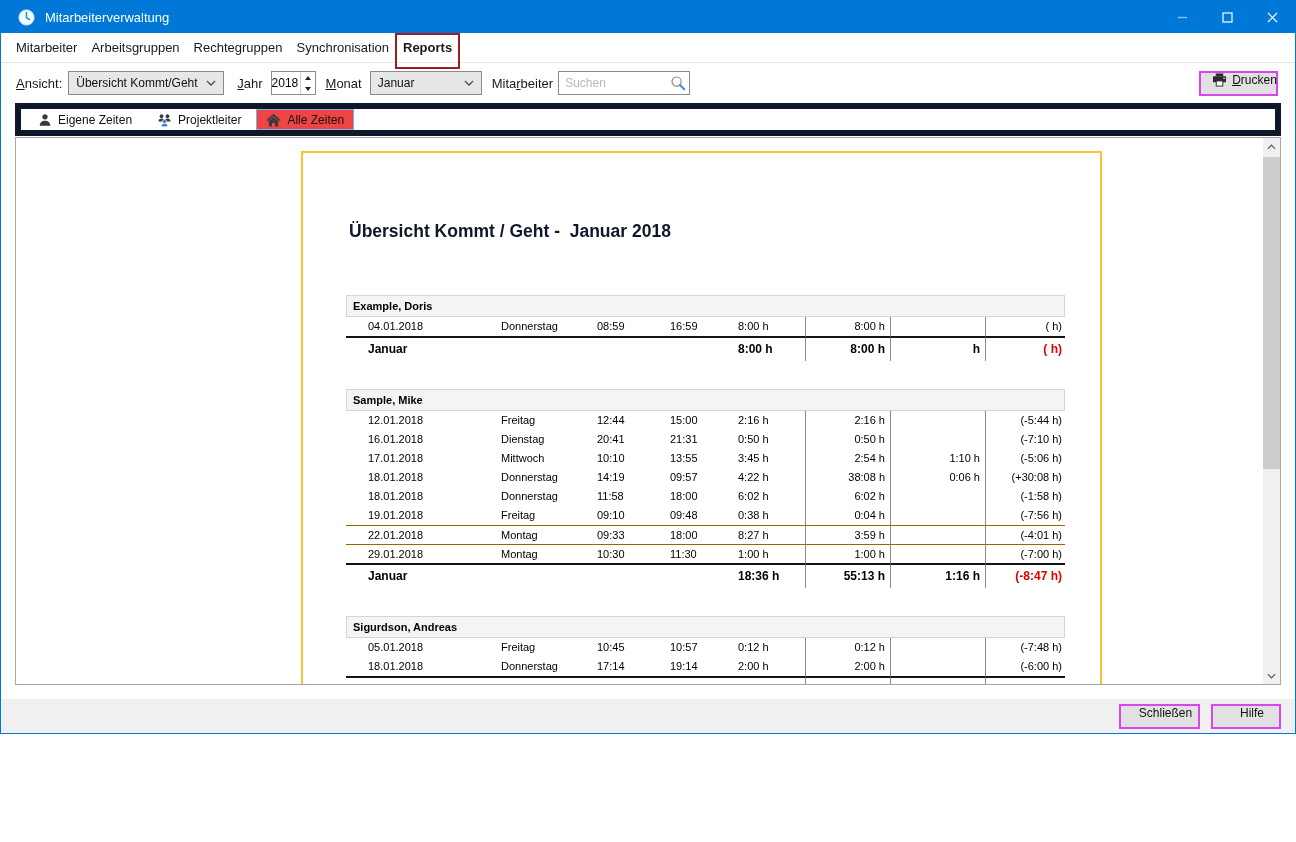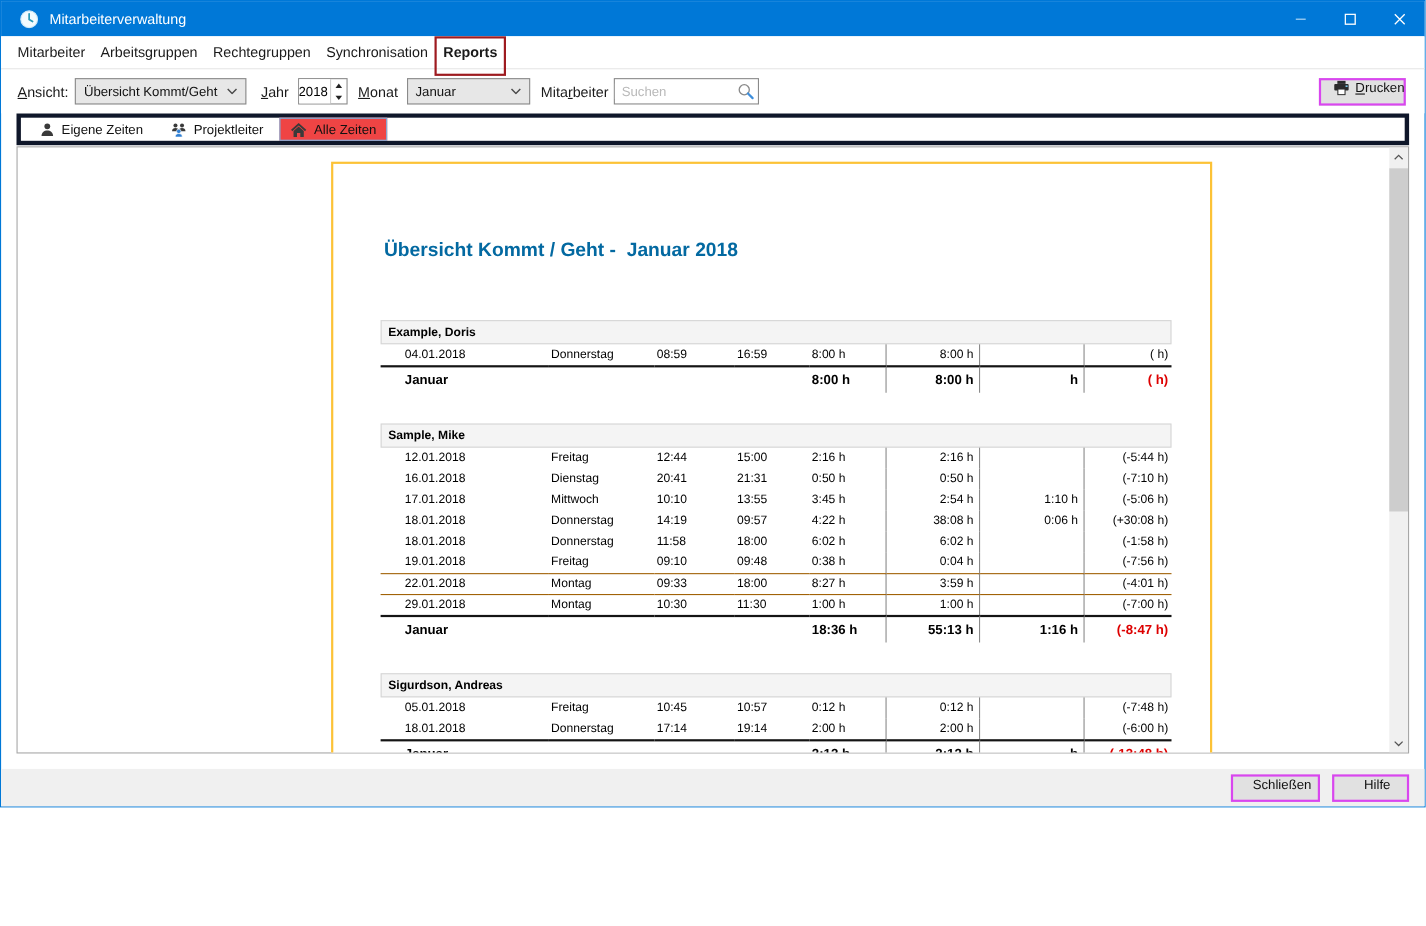--- a/index.html
+++ b/index.html
@@ -53,34 +53,34 @@
   .btn { height:25px; background:#e1e1e1; border:2px solid #d946ef; display:flex; align-items:flex-start;
          justify-content:center; font-size:12px; color:#111; gap:5px; cursor:default;padding-left:12px; }
   .print-btn { margin-left:auto; margin-right:17px; width:79px; }
 
   .annot-arrow { position:absolute; right:100px; top:80px; width:106px; height:15px; }
   .annot-arrow .shaft { position:absolute; left:0; top:6px; height:4px; width:92px; background:#9e1b20; }
   .annot-arrow .head { position:absolute; right:0; top:0; width:0; height:0;
         border-left:14px solid #9e1b20; border-top:7px solid transparent; border-bottom:7px solid transparent; }
 
   
-  .tabstrip { flex:0 0 23px; margin:0 14px; border:4px solid #0f172a; background:#fff;
+  .tabstrip { flex:0 0 23px; margin:0 14px; border:6px solid #0f172a; background:#fff;
               display:flex; align-items:center; padding-left:7px; gap:5px; }
   .tab { display:flex; align-items:center; gap:6px; height:21px; padding:0 9px; font-size:12px;
          color:#111; border:1px solid transparent; cursor:default; }
   .tab.selected { background:#ef4444; border-color:#7ab2e2; }
   .tab .ticon { display:flex; }
 
   
   .content { flex:1 1 auto; margin:1px 14px 14px; border:1px solid #a7a7a7; position:relative;
              background:#fff; overflow:hidden; }
   .page { position:absolute; left:285px; top:13px; width:801px; height:720px;
           border:2px solid #fcc236; background:#fff; }
   .report-title { position:absolute; left:46px; top:68px; font-size:17.5px; font-weight:bold;
-                  color:#0369a1; white-space:pre; }
+                  color:#0f172a; white-space:pre; }
 
   .rtable { position:absolute; left:43px; top:114px; width:719px; font-size:11px; color:#000; }
   .trow { display:flex; }
   .cell { flex:0 0 auto; overflow:hidden; }
   .c0 { width:153px; padding-left:22px; }
   .c1 { width:96px;  padding-left:2px; }
   .c2 { width:73px;  padding-left:2px; }
   .c3 { width:68px;  padding-left:2px; }
   .c4 { width:70px;  padding-left:2px; }
   .c5 { width:85px;  text-align:right; padding-right:5px; }

